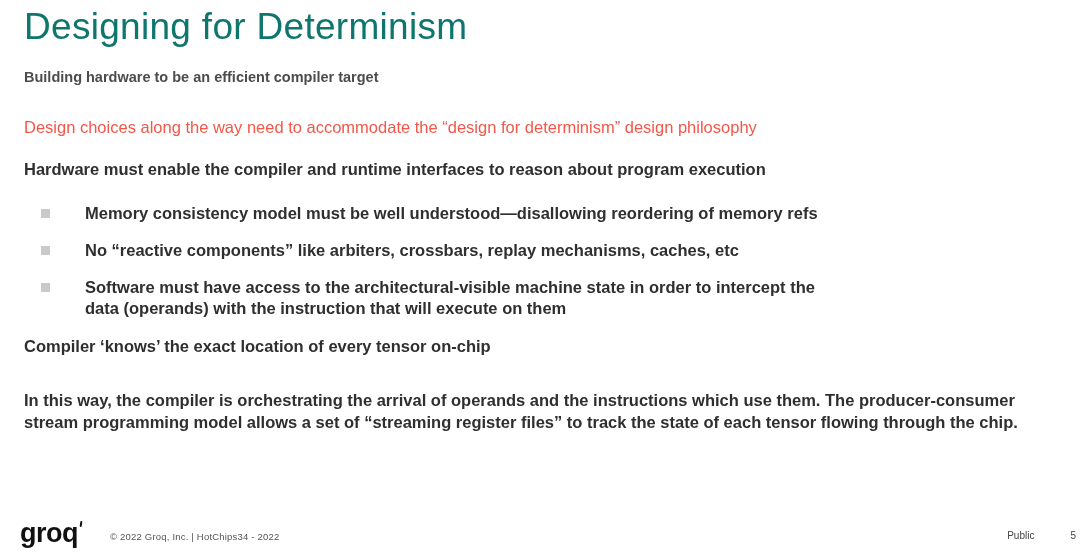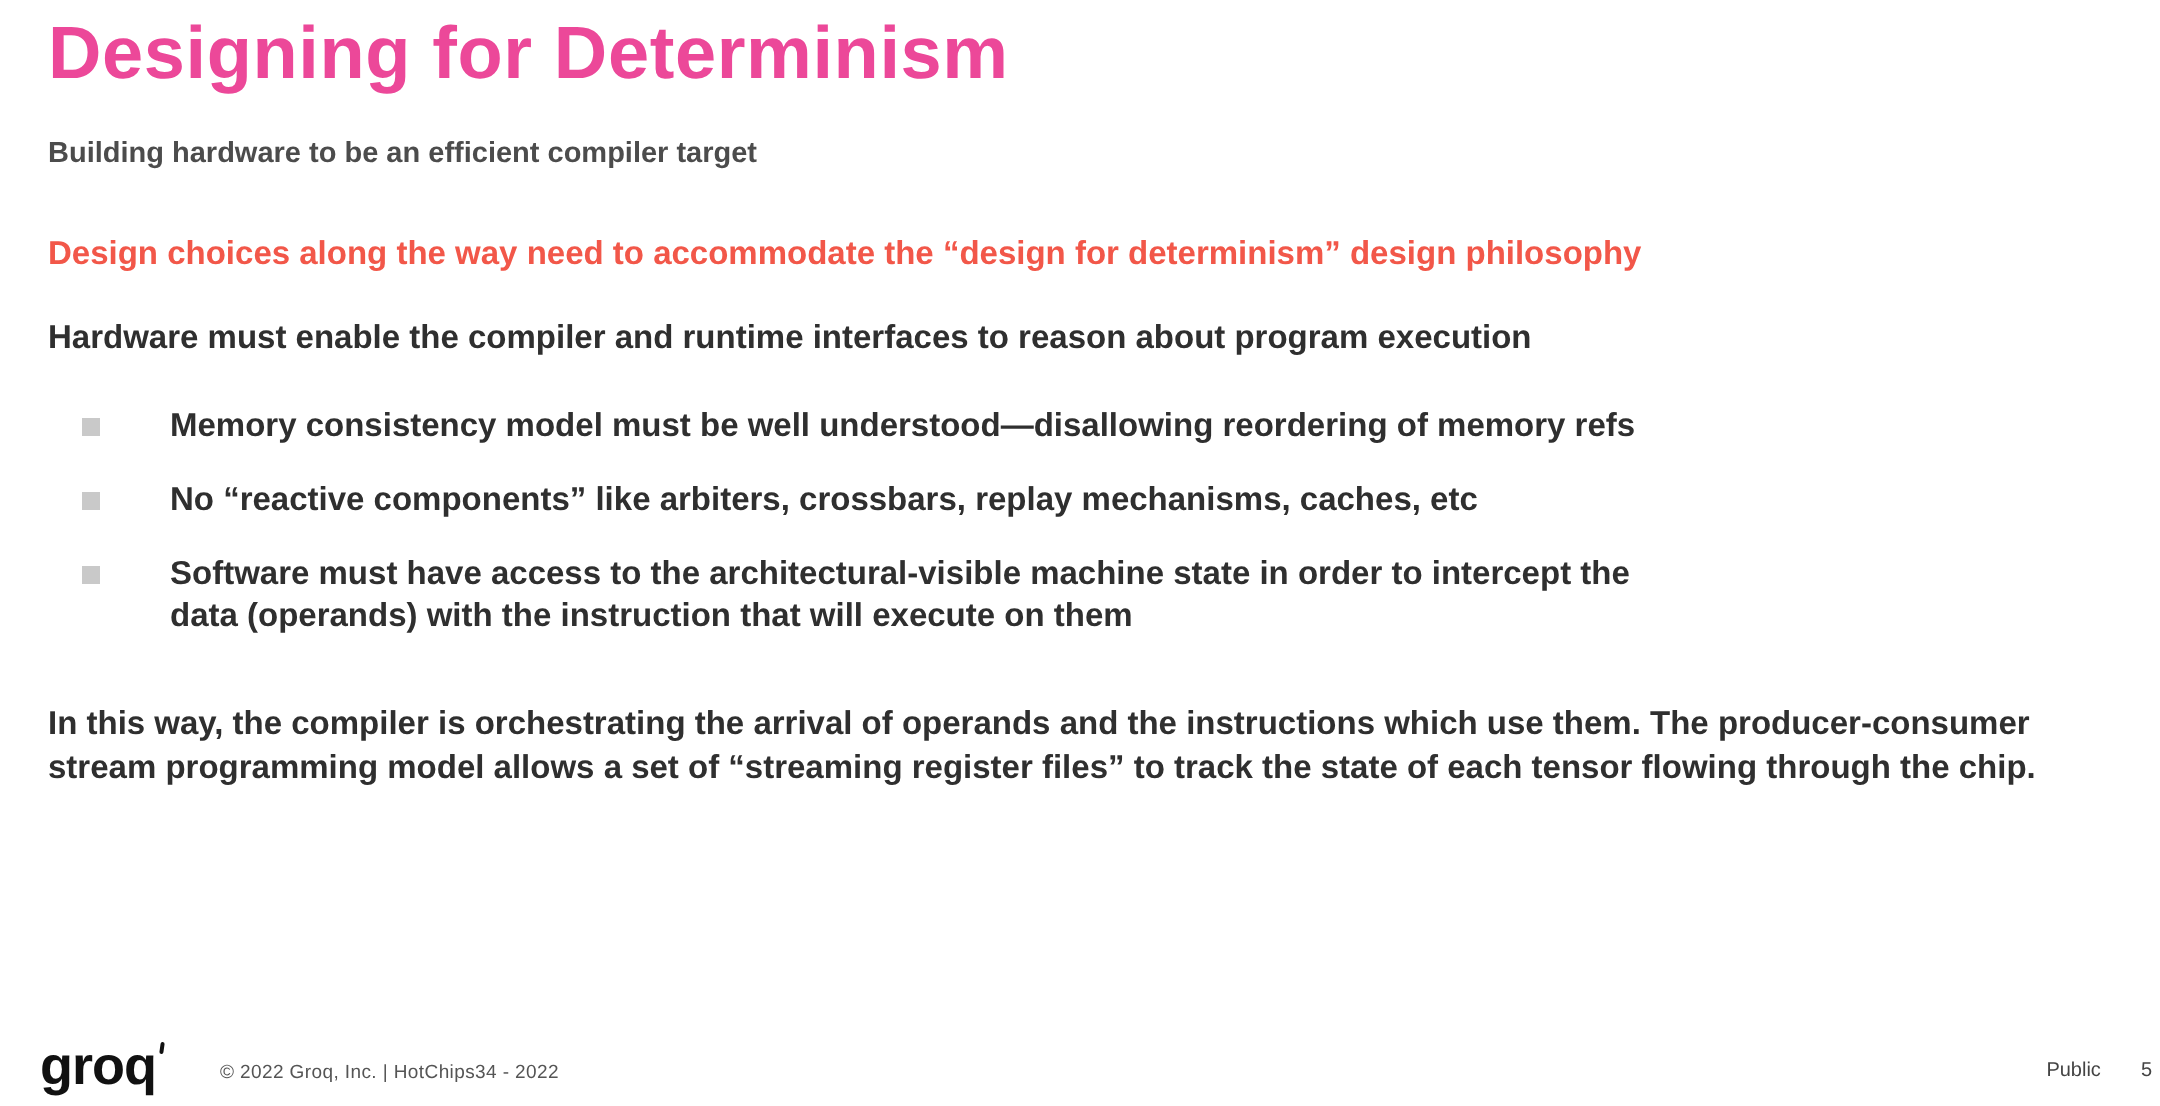--- a/index.html
+++ b/index.html
@@ -9,35 +9,35 @@
     background:#ffffff;
     font-family:"Liberation Sans", sans-serif;
     overflow:hidden;
     margin:0 auto;
   }
   .content { padding:0 24px; }
 
   .title {
     margin:6px 0 0 0;
     font-size:37px;
-    font-weight:700;
+    font-weight:400;
     letter-spacing:0.3px;
-    color:#ec4899;
+    color:#0f766e;
     line-height:1.15;
   }
   .subtitle {
     margin-top:20px;
     font-size:14.5px;
     font-weight:700;
     color:#4C4C4C;
   }
   .emphasis {
     margin-top:33px;
     font-size:16.5px;
-    font-weight:700;
+    font-weight:400;
     color:#F25749;
   }
   .bodyline {
     font-size:16.5px;
     font-weight:700;
     color:#2F2F2F;
     line-height:22px;
   }
   .intro { margin-top:21px; }
 
@@ -92,21 +92,21 @@
     margin-left:26px;
     padding-bottom:5px;
     font-size:9.5px;
     color:#555555;
     letter-spacing:0.2px;
   }
   .footer-right {
     margin-left:auto;
     display:flex;
     align-items:flex-end;
-    gap:20px;
+    gap:36px;
     padding-bottom:6px;
     font-size:10px;
     color:#444444;
   }
 </style>
 </head>
 <body>
 
 <div class="slide">
   <div class="content">
@@ -127,20 +127,21 @@
       <div class="bullet">
         <span class="bullet-marker"></span>
         <span class="bullet-text">No “reactive components” like arbiters, crossbars, replay mechanisms, caches, etc</span>
       </div>
       <div class="bullet">
         <span class="bullet-marker"></span>
         <span class="bullet-text">Software must have access to the architectural-visible machine state in order to intercept the data (operands) with the instruction that will execute on them</span>
       </div>
     </div>
 
+    <div class="bodyline compiler-line">Compiler ‘knows’ the exact location of every tensor on-chip</div>
 
     <div class="bodyline closing">In this way, the compiler is orchestrating the arrival of operands and the instructions which use them. The producer-consumer stream programming model allows a set of “streaming register files” to track the state of each tensor flowing through the chip.</div>
 
   </div>
 
   <div class="footer">
     <div class="logo">groq</div>
     <span class="logo-tick" style="position: absolute; left: 60px; top: 1px;"></span>
     <div class="copyright">© 2022 Groq, Inc. |  HotChips34 - 2022</div>
     <div class="footer-right">

